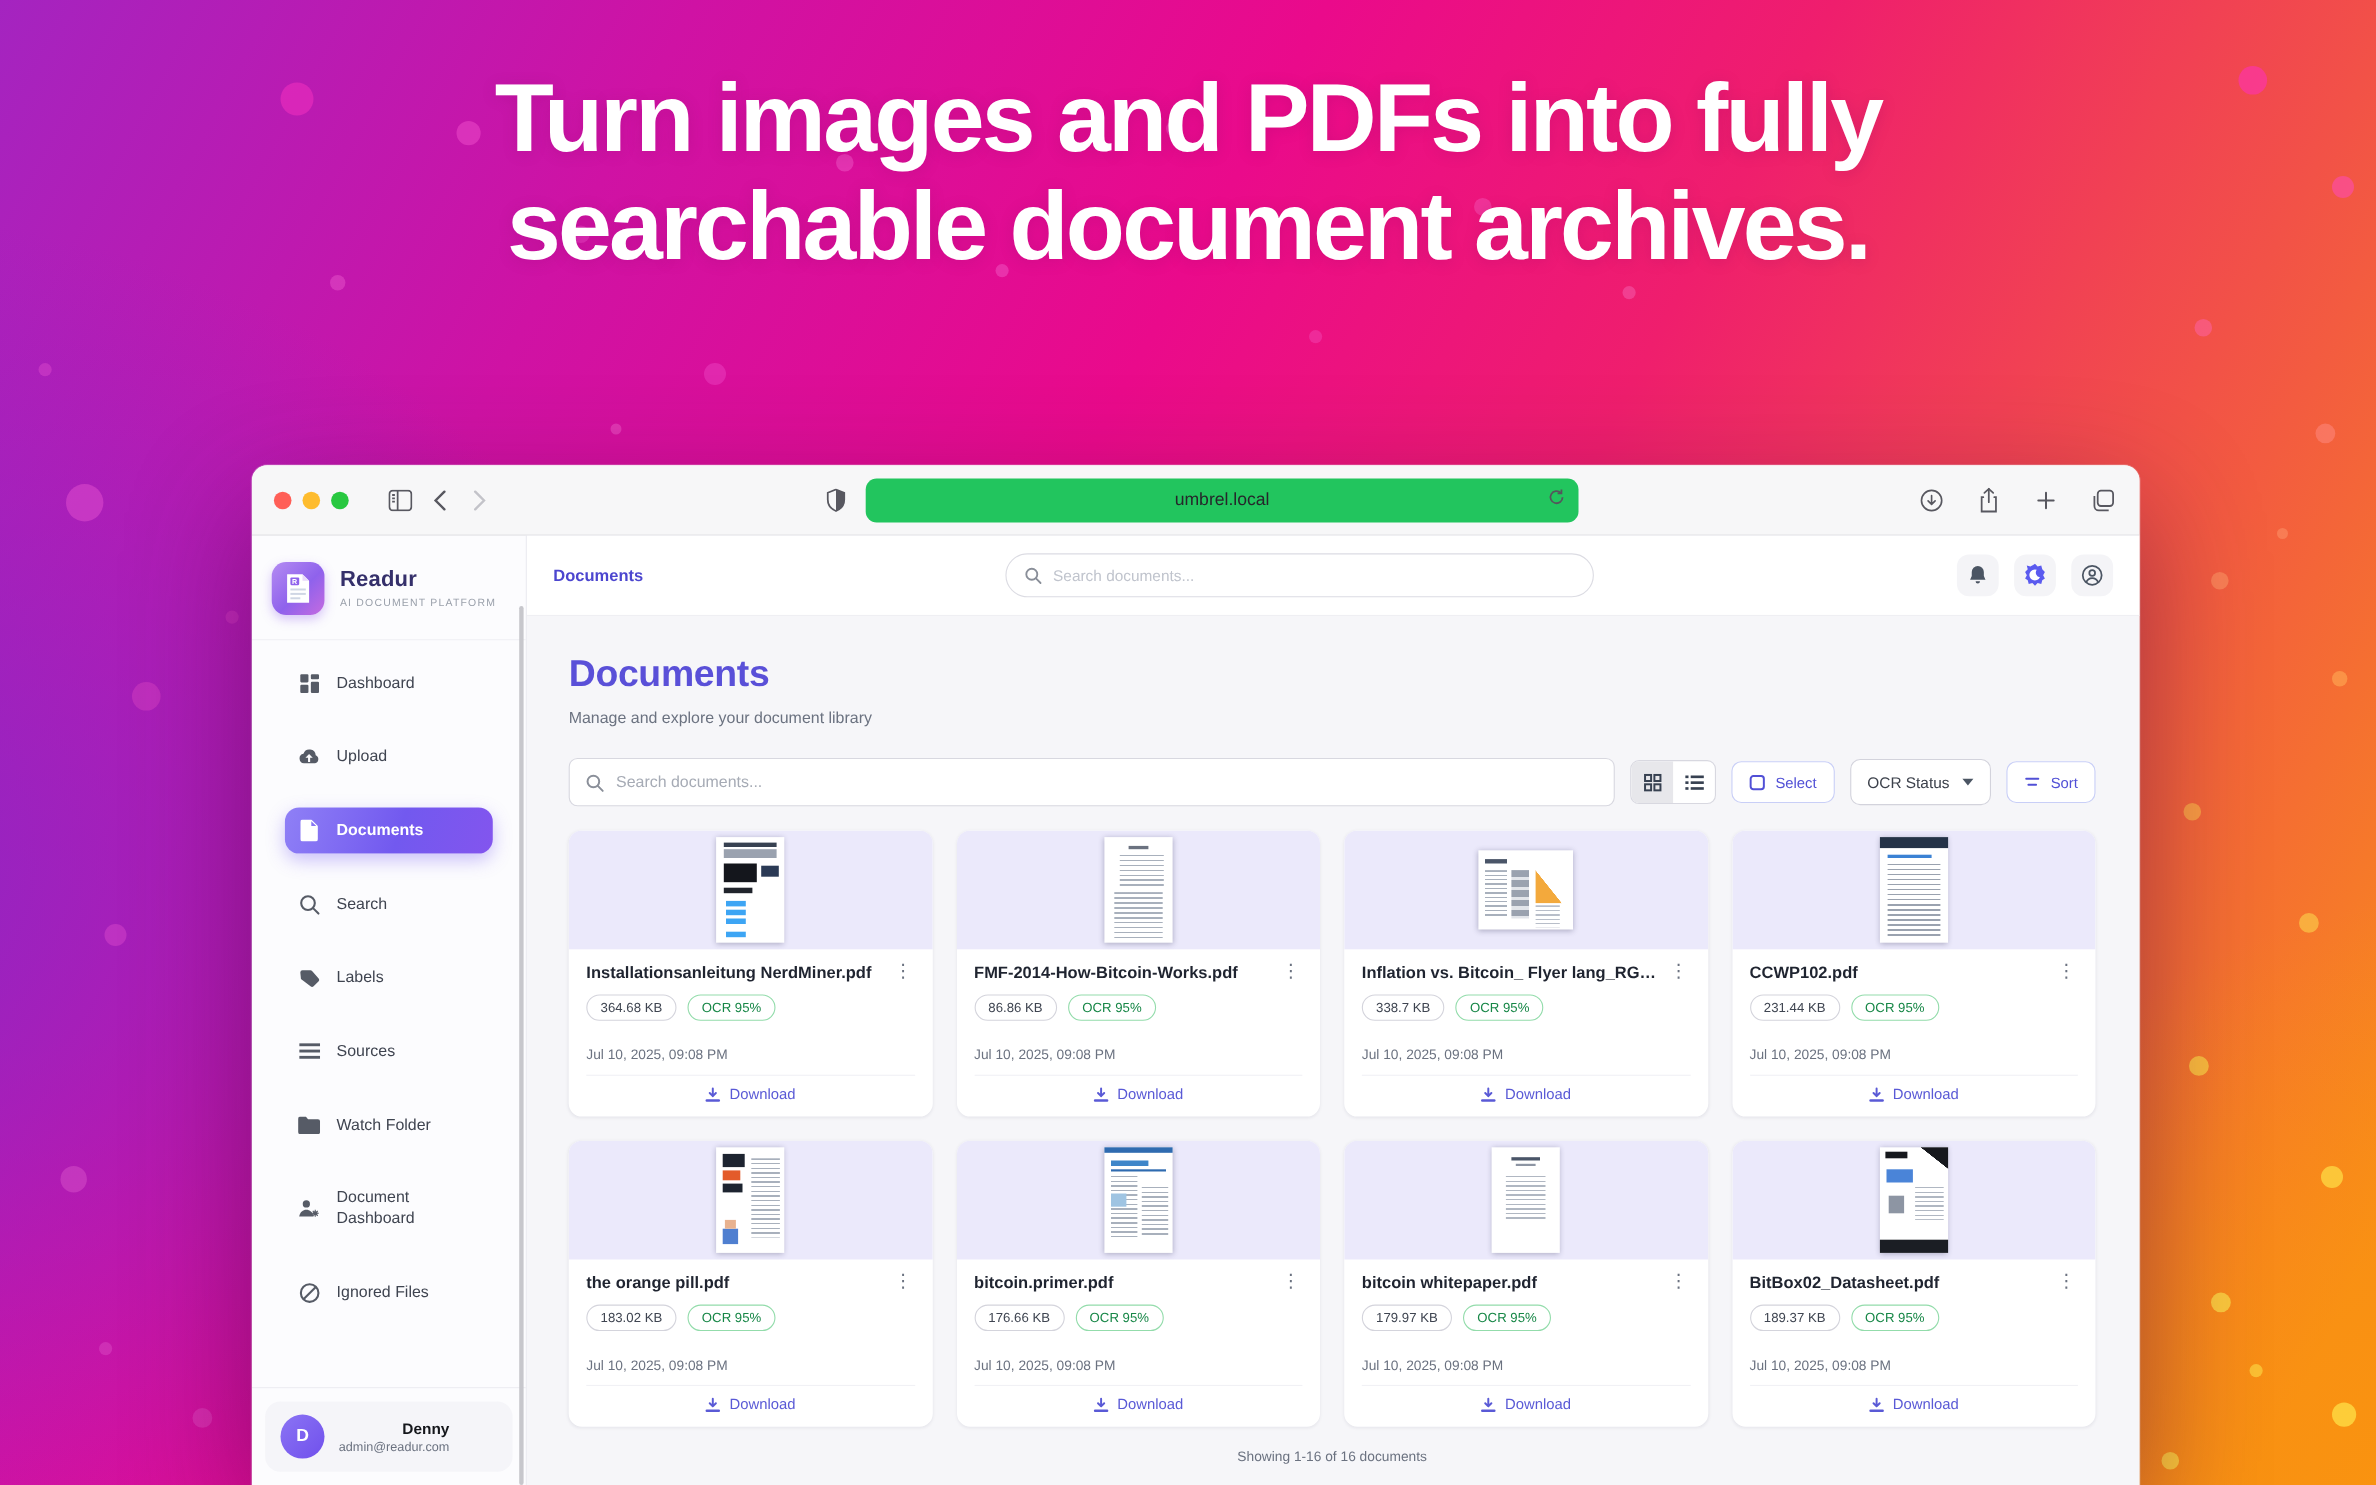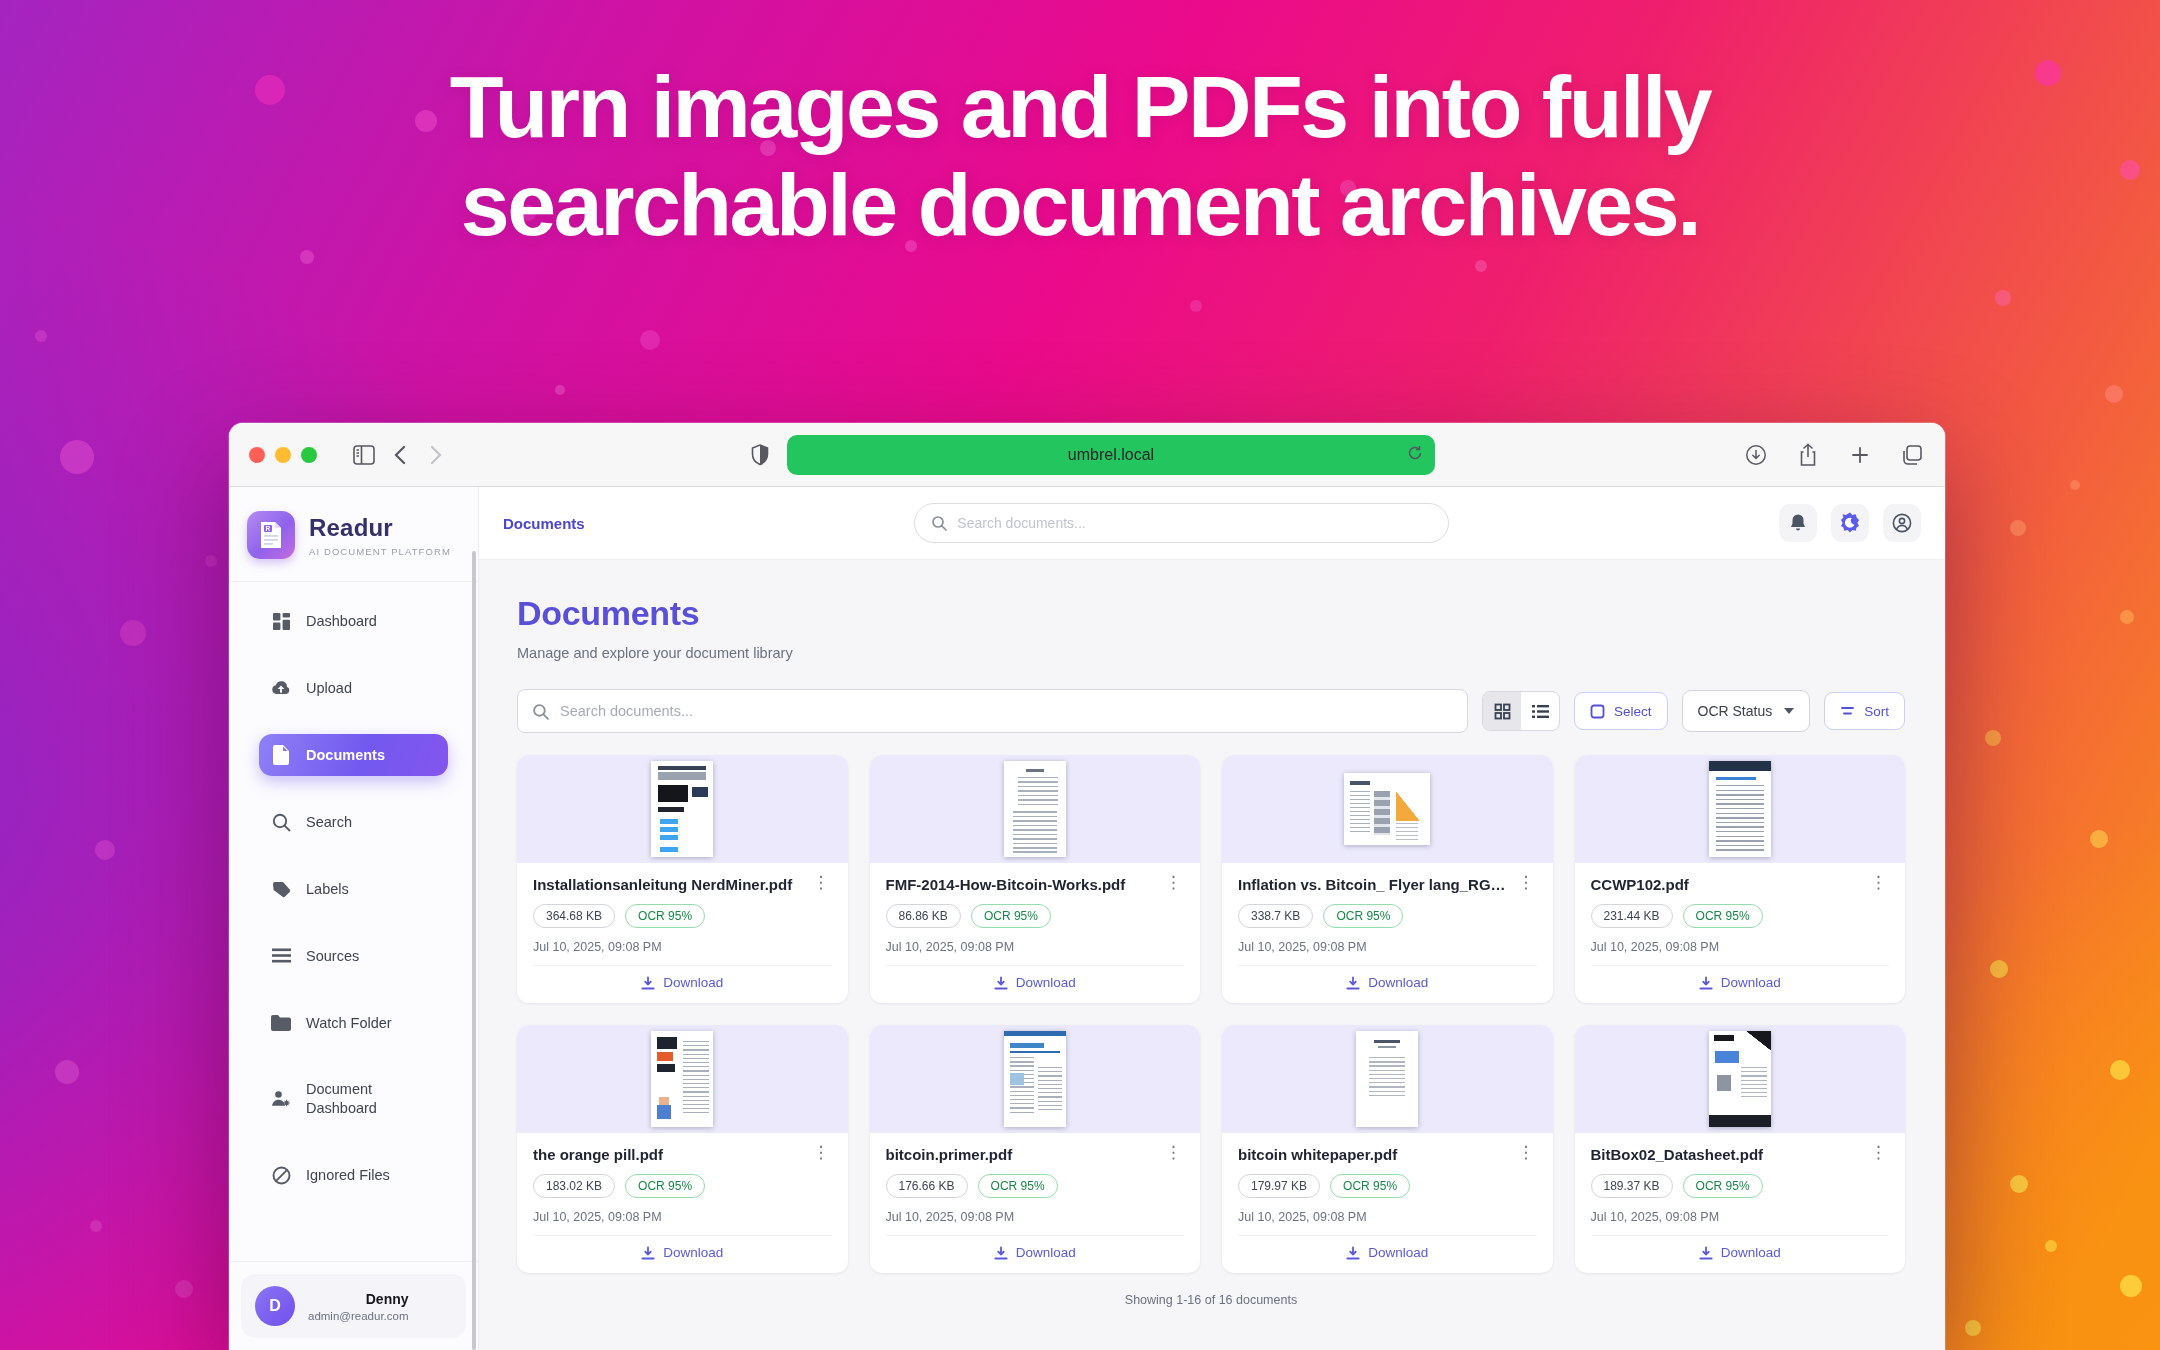--- a/index.html
+++ b/index.html
@@ -41,21 +41,21 @@
   
   .app{ display:flex; height:calc(100% - 64px); }
   .sidebar{ width:250px; background:#fcfcfe; border-right:1px solid #ececf1;
     display:flex; flex-direction:column; position:relative; }
   .sb-scroll{ position:absolute; right:2px; top:64px; bottom:0; width:4px; background:#c7c7cc; border-radius:2px; }
   .brand{ display:flex; align-items:center; gap:14px; padding:24px 18px 22px; border-bottom:1px solid #f1f1f5; }
   .logo{ width:48px; height:48px; border-radius:13px;
     background:linear-gradient(135deg,#b48cf2 0%,#8f62ec 55%,#c56be0 100%);
     display:flex; align-items:center; justify-content:center;
     box-shadow:0 4px 10px rgba(140,90,235,.35); }
-  .brand-name{ font-size:24px; font-weight:800; color:#35306b; letter-spacing:.2px; }
+  .brand-name{ font-size:20px; font-weight:800; color:#35306b; letter-spacing:.2px; }
   .brand-tag{ font-size:9.5px; letter-spacing:1.1px; color:#9aa0ab; margin-top:4px; }
   .nav{ padding:18px 30px 0; flex:1; }
   .nav-item{ display:flex; align-items:center; gap:15px; padding:11px 12px; margin-bottom:25px;
     border-radius:13px; color:#3f4450; cursor:default; }
   .nav-item .nav-ic{ width:20px; height:20px; flex:none; display:flex; align-items:center; justify-content:center; color:#565b66; }
   .nav-item .nav-label{ font-size:14.5px; line-height:19px; }
   .nav-item.active{ background:linear-gradient(108deg,#8f80f6 0%,#7259ef 55%,#8355ee 100%);
     box-shadow:0 6px 16px rgba(110,80,240,.35); color:#fff; }
   .nav-item.active .nav-ic{ color:#fff; }
   .nav-item.active .nav-label{ font-weight:700; }
@@ -103,21 +103,21 @@
   .page{ background:#fff; box-shadow:0 1px 5px rgba(30,30,70,.3); background-repeat:no-repeat; }
   .page.portrait{ width:62px; height:96px; }
   .page.landscape{ width:86px; height:72px; }
   .card-body{ padding:13px 16px 8px; }
   .card-title-row{ display:flex; align-items:flex-start; gap:8px; }
   .card-title{ flex:1; font-size:15px; font-weight:700; color:#1f2430; white-space:nowrap; overflow:hidden; text-overflow:ellipsis; }
   .kebab{ color:#6b7280; font-size:17px; line-height:14px; letter-spacing:0; padding:0 2px; }
   .badges{ display:flex; gap:10px; margin-top:11px; }
   .pill{ font-size:12px; padding:4px 12px; border-radius:999px; border:1px solid #d4d4dc; color:#3f4551; background:#fff; }
   .pill.ocr{ border-color:#93dcab; color:#178747; }
-  .card-date{ font-size:12.5px; color:#6b7280; margin-top:12px; }
+  .card-date{ font-size:12.5px; color:#6b7280; margin-top:24px; }
   .dl-row{ border-top:1px solid #f1f1f5; margin-top:11px; padding:9px 0 5px;
     display:flex; align-items:center; justify-content:center; gap:8px; color:#5a5ad6; font-size:13.5px; }
   .footer-note{ text-align:center; font-size:12.5px; color:#6b7280; margin:20px 0 26px; }
 
   
   .v-nerdminer{ background-image:
     linear-gradient(#374151,#374151),linear-gradient(#9aa2af,#9aa2af),
     linear-gradient(#14161c,#14161c),linear-gradient(#2b3a55,#2b3a55),
     linear-gradient(#20242c,#20242c),
     linear-gradient(#3da5f4,#3da5f4),linear-gradient(#3da5f4,#3da5f4),

